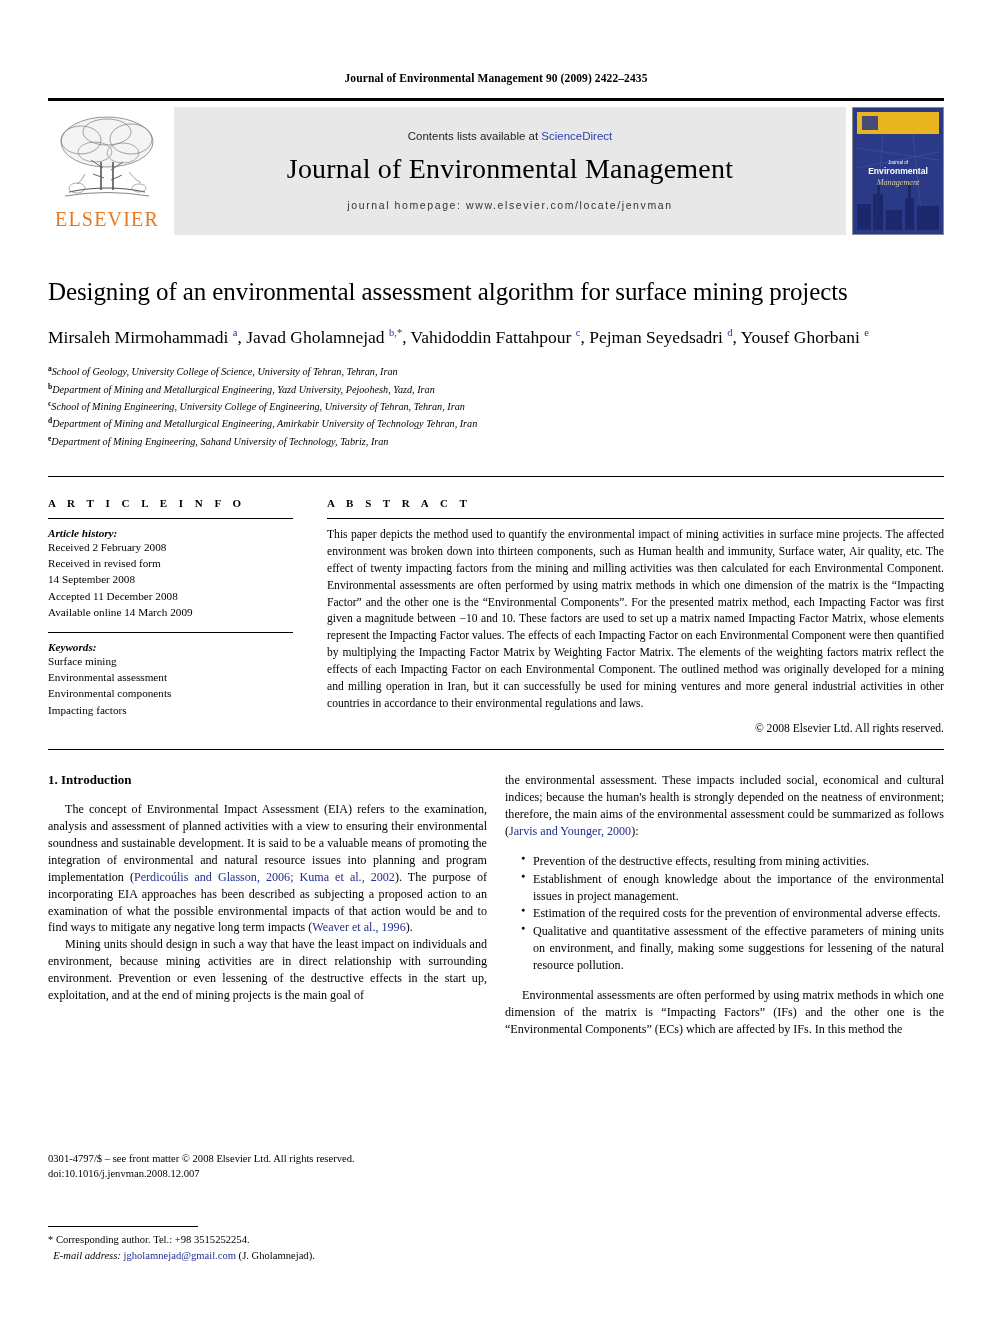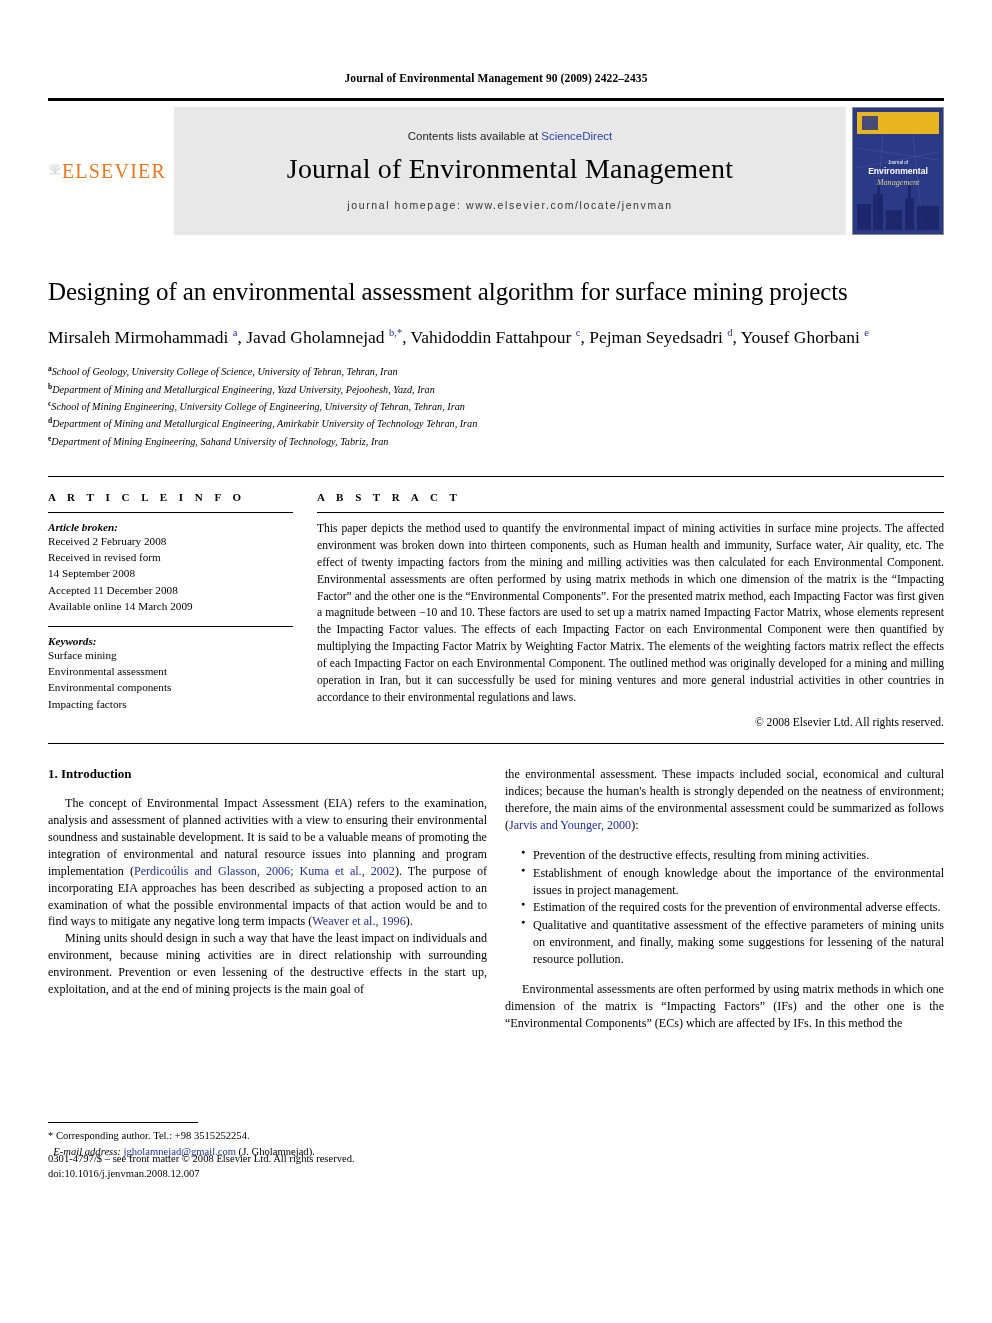--- a/index.html
+++ b/index.html
@@ -39,21 +39,21 @@
   .masthead-inner{
     display:flex;
     align-items:stretch;
     height:128px;
     padding-top:6px;
   }
   .elsevier-logo{
     width:118px;
     flex:0 0 118px;
     display:flex;
-    flex-direction:row;
+    flex-direction:column;
     align-items:center;
     justify-content:center;
     padding-bottom:2px;
   }
   .tree-svg{display:block;}
   .elsevier-word{
     font-family:"Liberation Serif", serif;
     color:#E87722;
     font-size:20px;
     letter-spacing:1.2px;
@@ -125,23 +125,23 @@
     font-size:10.2px;
     line-height:1.56;
     margin:0;
   }
   .affil sup{ font-style:normal; font-weight:bold; font-size:7.5px; }
 
   
   .infoabs{
     margin:26px 48px 0 48px;
     border-top:1px solid #000;
-    padding-top:14px;
-    display:flex;
-    gap:24px;
+    padding-top:20px;
+    display:flex;
+    gap:34px;
   }
   .col-info{ flex:0 0 245px; }
   .col-abs{ flex:1 1 auto; }
   .sec-head{
     font-family:"Liberation Serif", serif;
     font-weight:bold;
     font-size:11px;
     letter-spacing:4.5px;
     margin:0 0 9px 0;
   }
@@ -206,21 +206,21 @@
     content:"\25CF";
     position:absolute;
     left:0;top:-1px;
     font-size:7px;
     line-height:1.9;
   }
 
   
   .footnote{
     position:absolute;
-    left:48px; top:1122px;
+    left:48px; top:1226px;
     width:410px;
   }
   .fn-rule{ border-top:1px solid #000; width:150px; margin:0 0 5px 0; }
   .fn-line{ font-size:10.6px; line-height:1.48; margin:0; }
   .fn-line .em{ font-style:italic; }
   .fn-mail{ color:#1f2f8f; }
   .imprint{
     position:absolute;
     left:48px; top:1151px;
     width:460px;
@@ -303,21 +303,21 @@
       <p class="affil"><sup>d</sup><span>Department of Mining and Metallurgical Engineering, Amirkabir University of Technology Tehran, Iran</span></p>
       <p class="affil"><sup>e</sup><span>Department of Mining Engineering, Sahand University of Technology, Tabriz, Iran</span></p>
     </div>
   </div>
 
   <div class="infoabs">
 
     <div class="col-info">
       <div class="sec-head">A R T I C L E  I N F O</div>
       <div class="rule"></div>
-      <p class="info-label">Article broken:</p>
+      <p class="info-label">Article history:</p>
       <p class="info-line">Received 2 February 2008</p>
       <p class="info-line">Received in revised form</p>
       <p class="info-line">14 September 2008</p>
       <p class="info-line">Accepted 11 December 2008</p>
       <p class="info-line">Available online 14 March 2009</p>
       <div class="rule-thin"></div>
       <p class="info-label">Keywords:</p>
       <p class="info-line">Surface mining</p>
       <p class="info-line">Environmental assessment</p>
       <p class="info-line">Environmental components</p>

